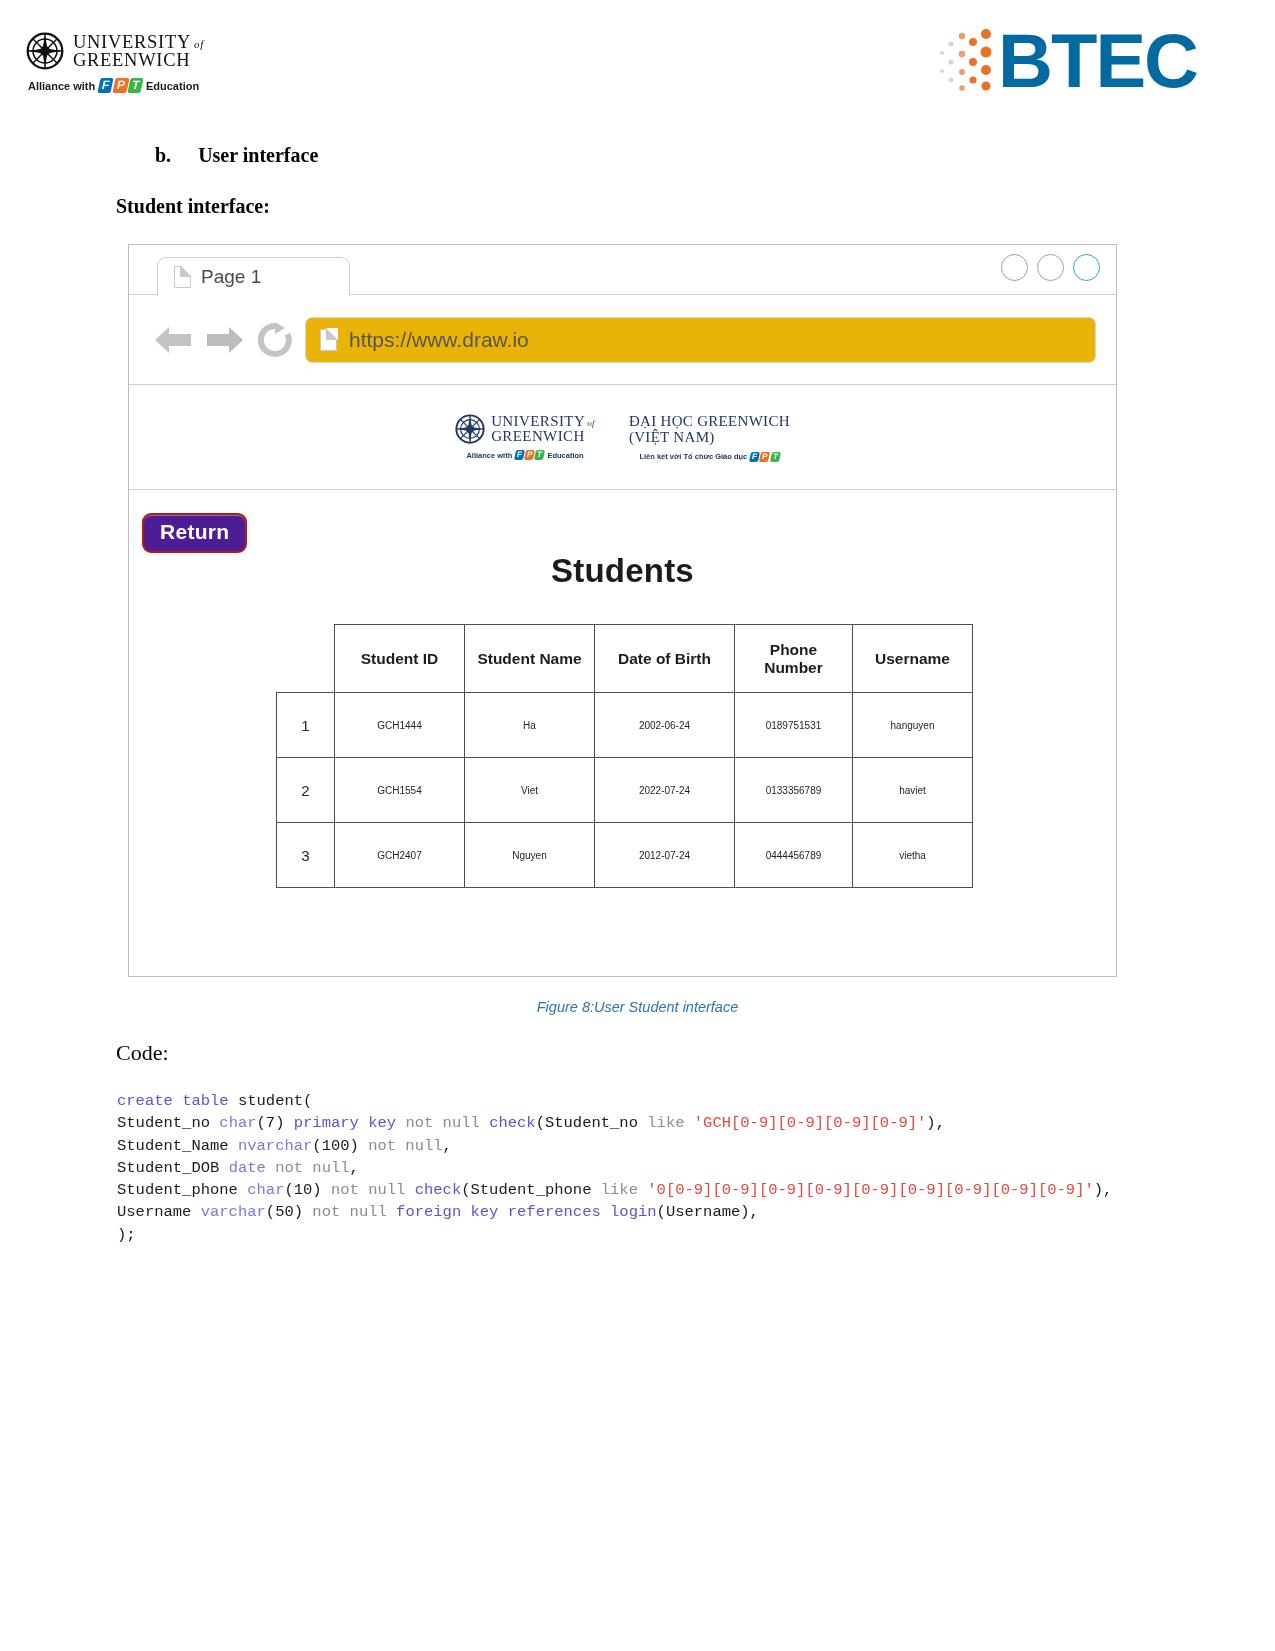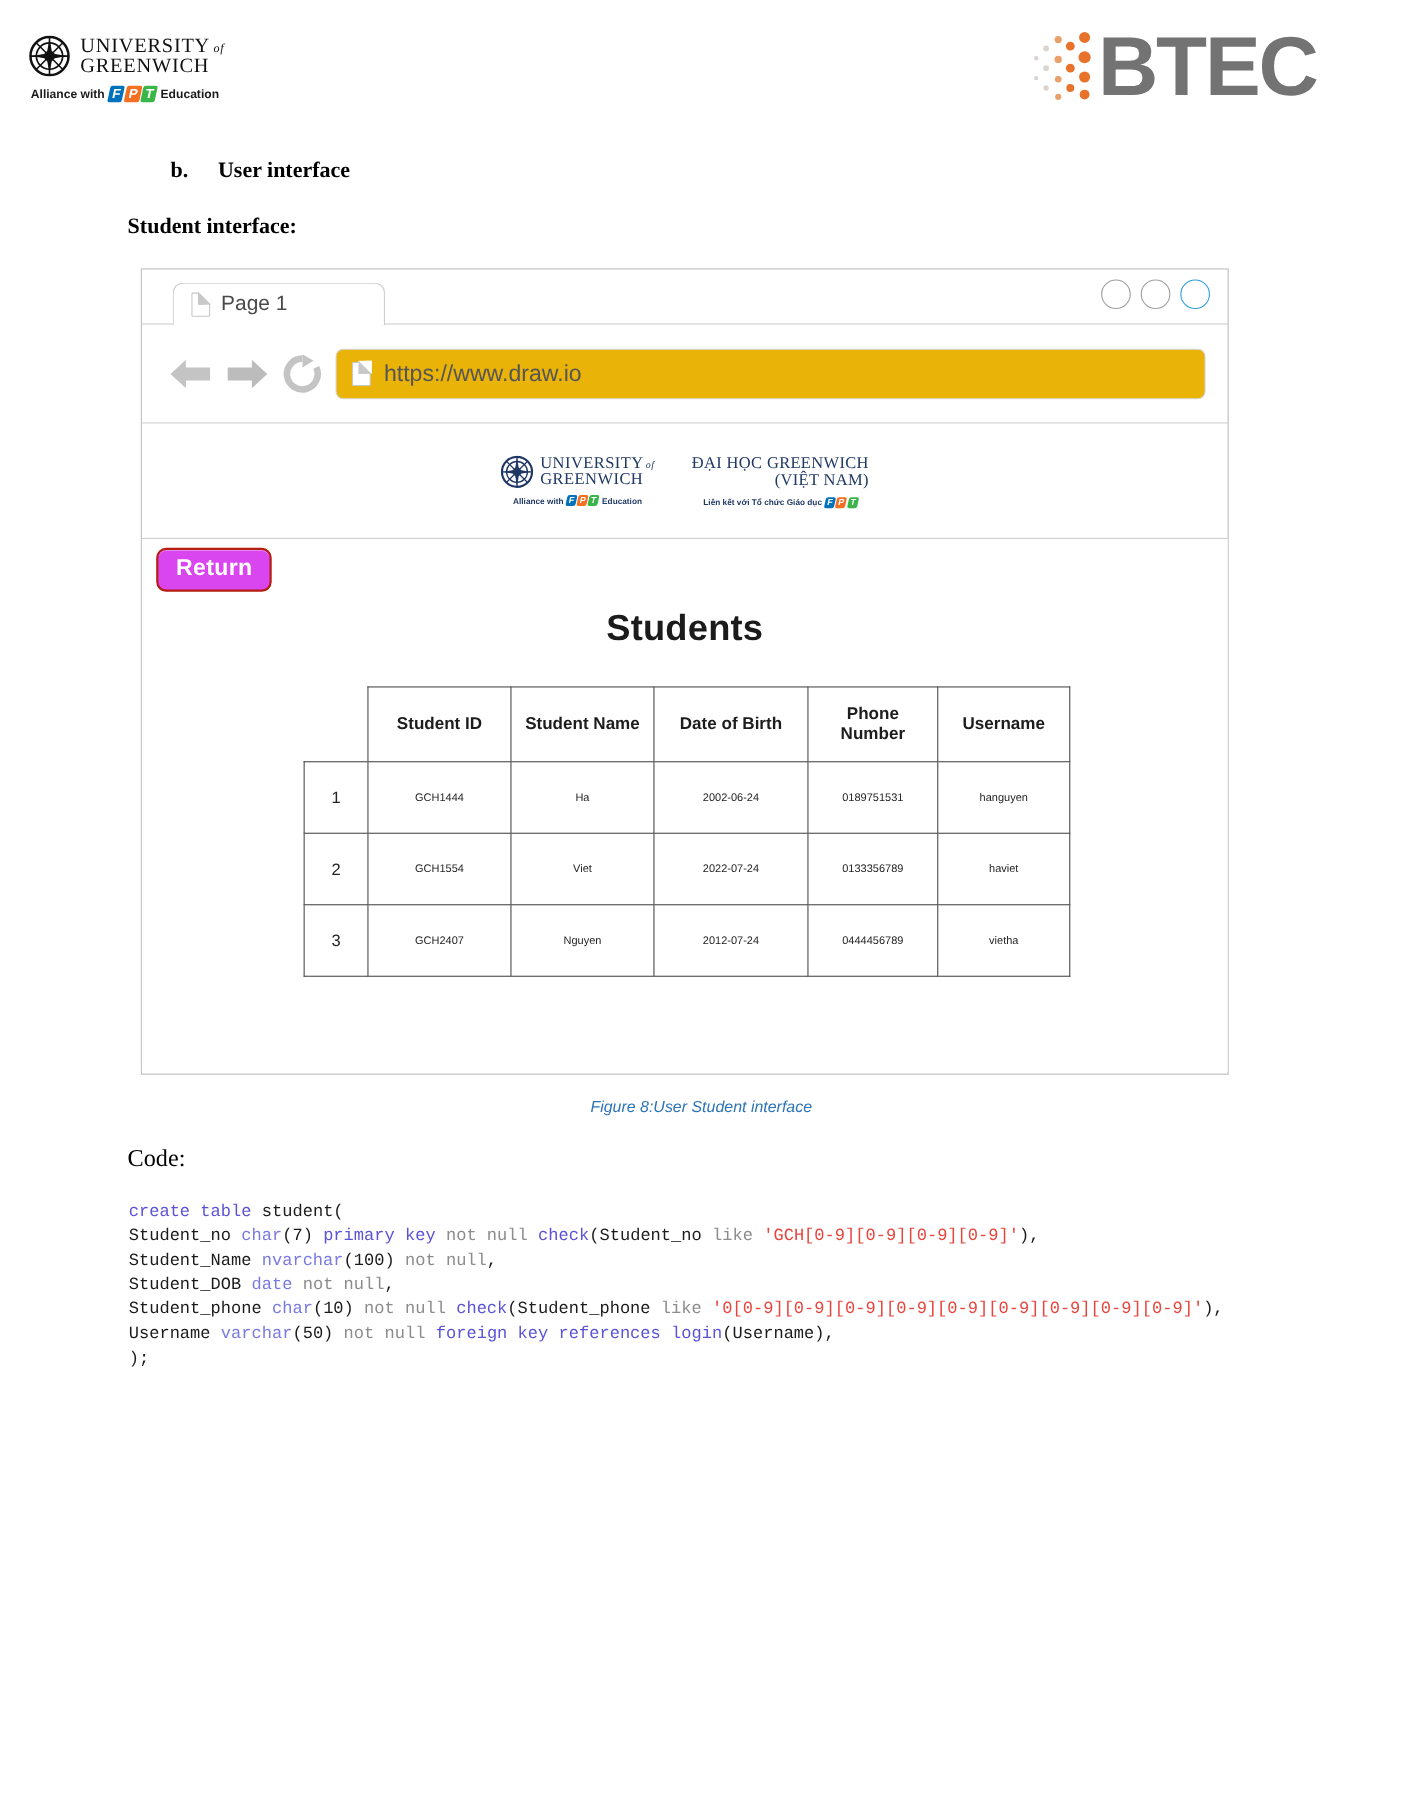--- a/index.html
+++ b/index.html
@@ -79,21 +79,21 @@
     top: 22px;
     display: flex;
     align-items: center;
     gap: 2px;
   }
   .btec-dots { width: 56px; height: 78px; }
   .btec-word {
     font-family: "Liberation Sans", sans-serif;
     font-weight: bold;
     font-size: 76px;
-    color: #737373;
+    color: #0369a1;
     letter-spacing: -2px;
     line-height: 78px;
   }
 
   
   .heading-b {
     position: absolute;
     left: 155px;
     top: 144px;
     font-size: 20px;
@@ -229,42 +229,42 @@
     font-size: 15px;
     letter-spacing: 0.4px;
     display: flex; align-items: baseline; gap: 2px;
   }
   .site-uog-l1 .of { font-size: 9px; font-style: italic; }
   .site-uog-l2 { font-size: 15px; letter-spacing: 0.4px; }
   .site-vn-text {
     font-family: "Liberation Serif", serif;
     color: #1F3864;
     font-size: 15px;
-    text-align: right;
+    text-align: left;
     line-height: 1.1;
     letter-spacing: 0.3px;
   }
   .site-sub {
     display: flex; align-items: center; gap: 3px;
     margin-top: 3px;
   }
   .site-sub .txt {
     font-family: "Liberation Sans", sans-serif;
     font-size: 7.5px;
     font-weight: bold;
     color: #1F3864;
   }
   .site-sub .fpt-logo span { font-size: 8px; line-height: 10px; padding: 0 2px; }
 
   .site-body { position: relative; height: 484px; background: #fff; }
 
   .return-btn {
     position: absolute;
-    left: 13px; top: 8px;
-    background: #d946ef;
+    left: 13px; top: 23px;
+    background: #4c1d95;
     border: 2px solid #B71C10;
     border-radius: 9px;
     padding: 5px 16px 7px;
     color: #ffffff;
     font-family: "Liberation Sans", sans-serif;
     font-weight: bold;
     font-size: 21px;
     letter-spacing: 0.3px;
     box-shadow: inset 0 1px 0 rgba(255,255,255,0.35);
   }

